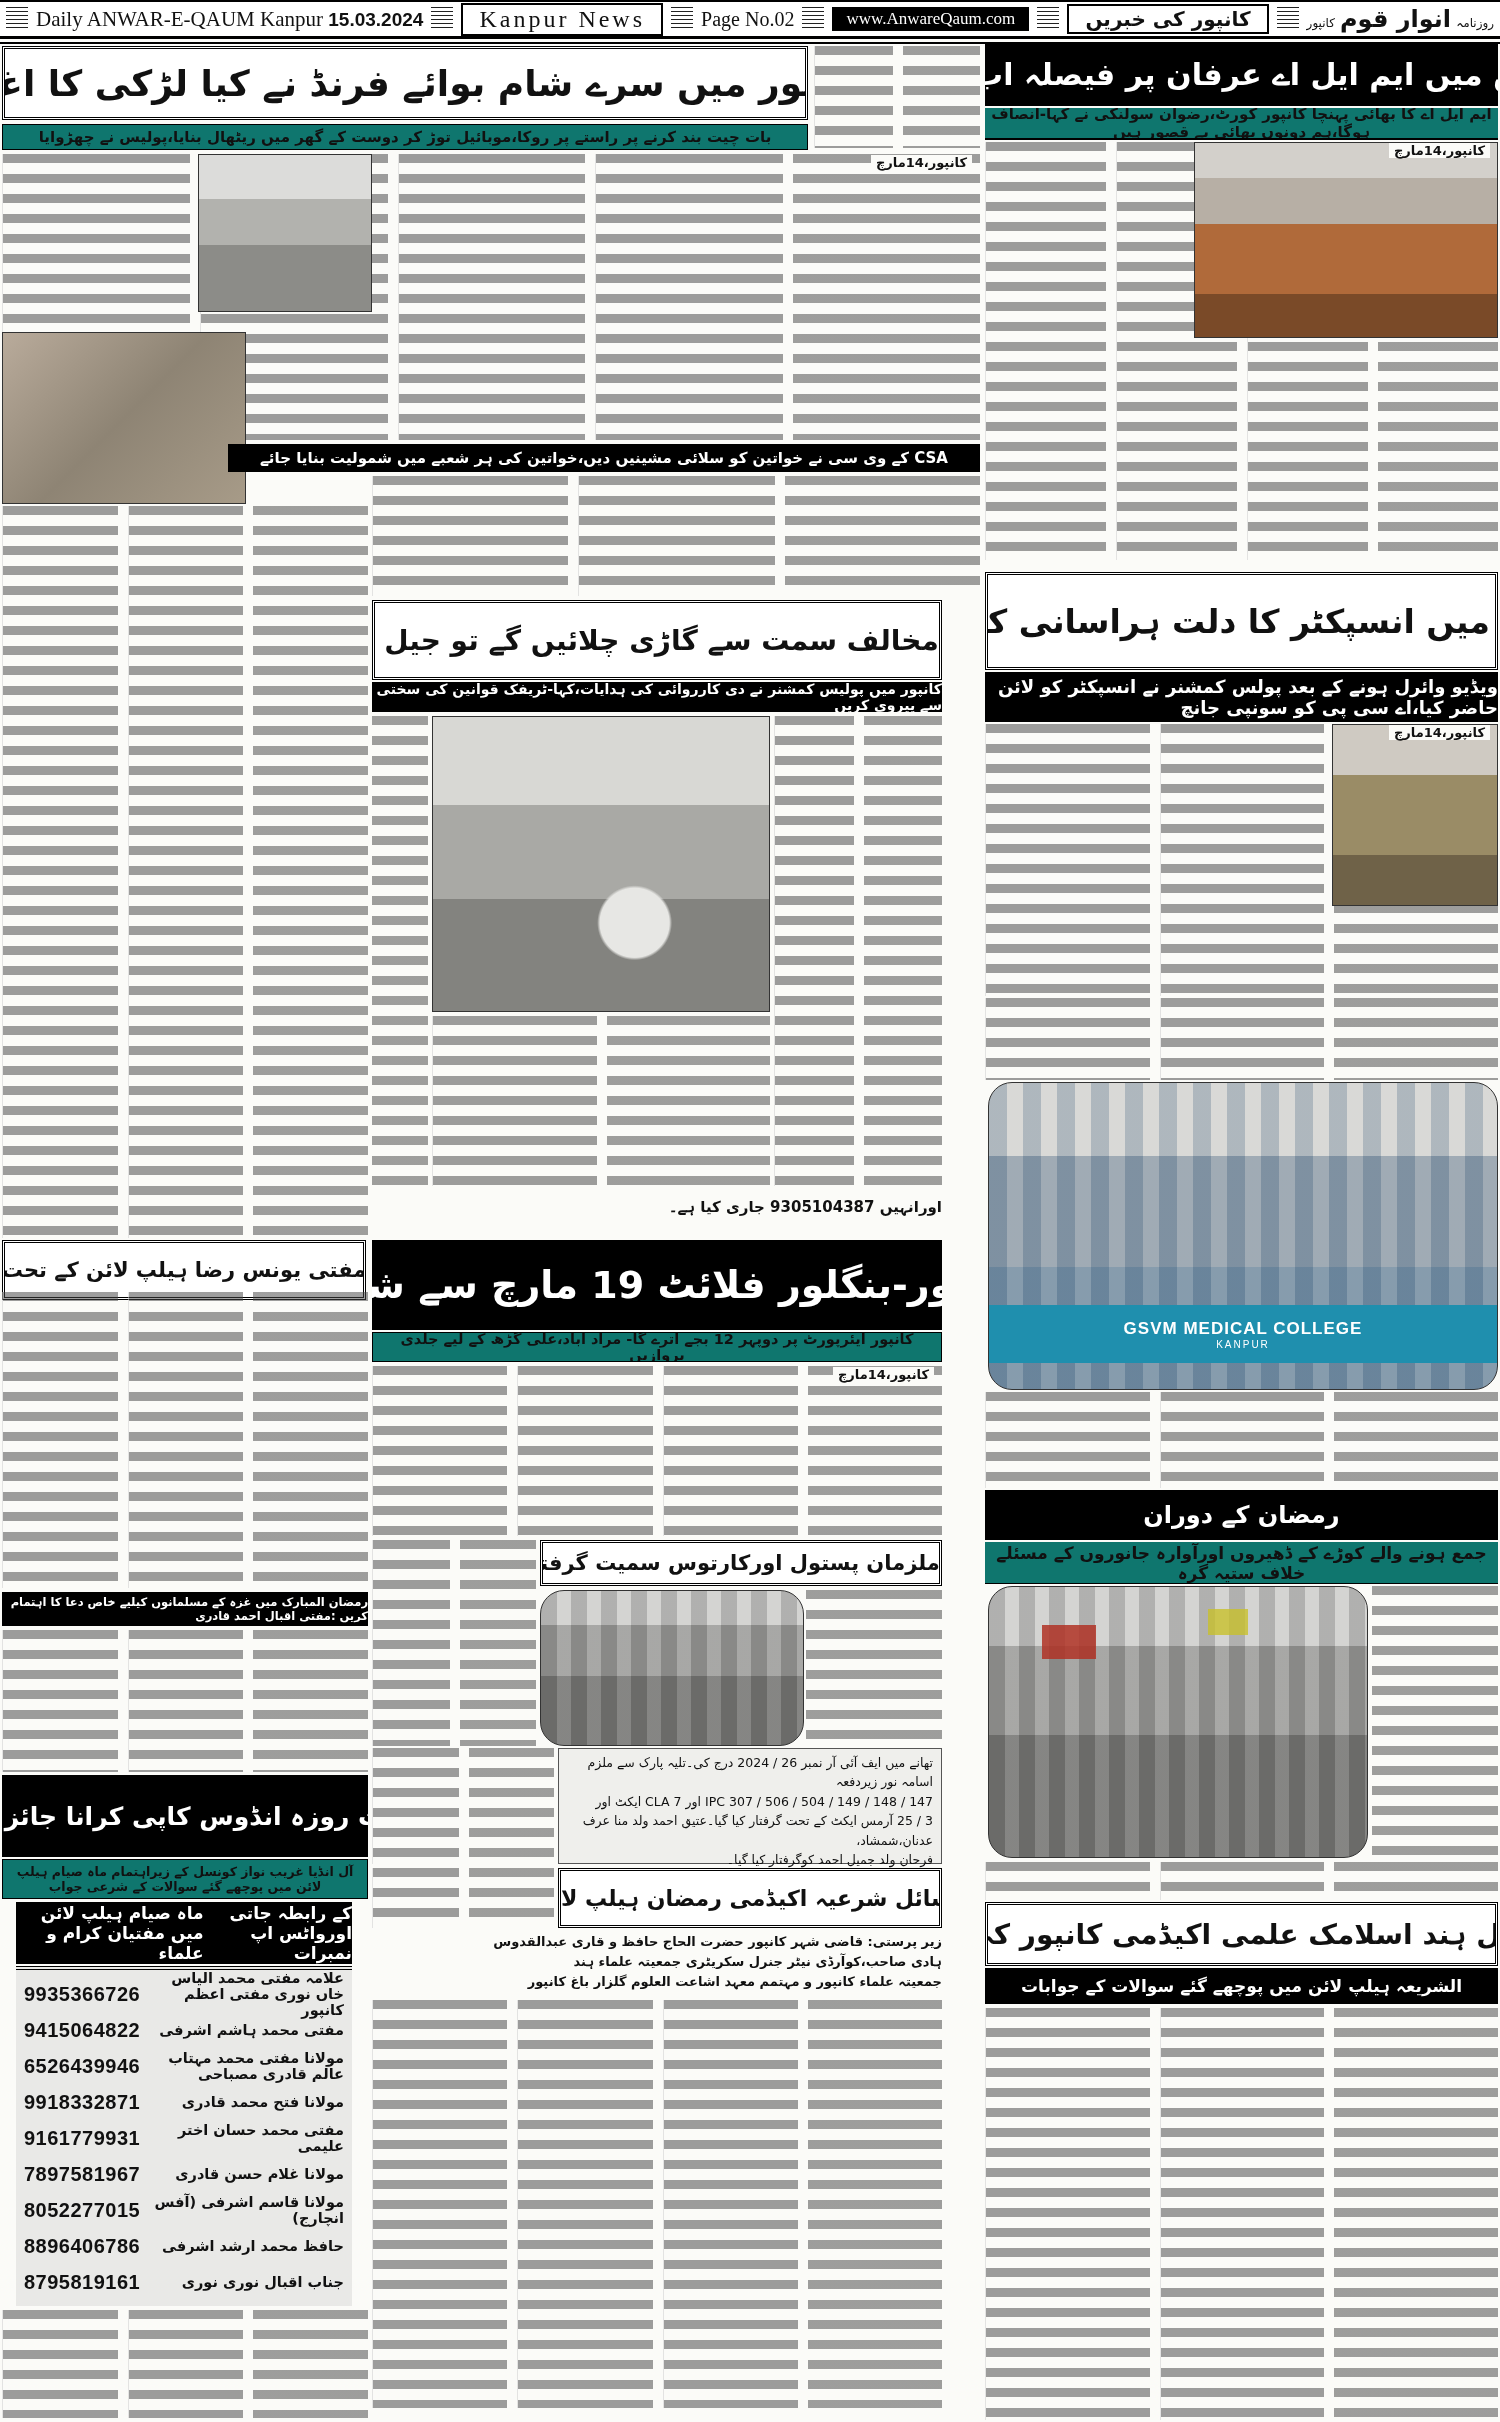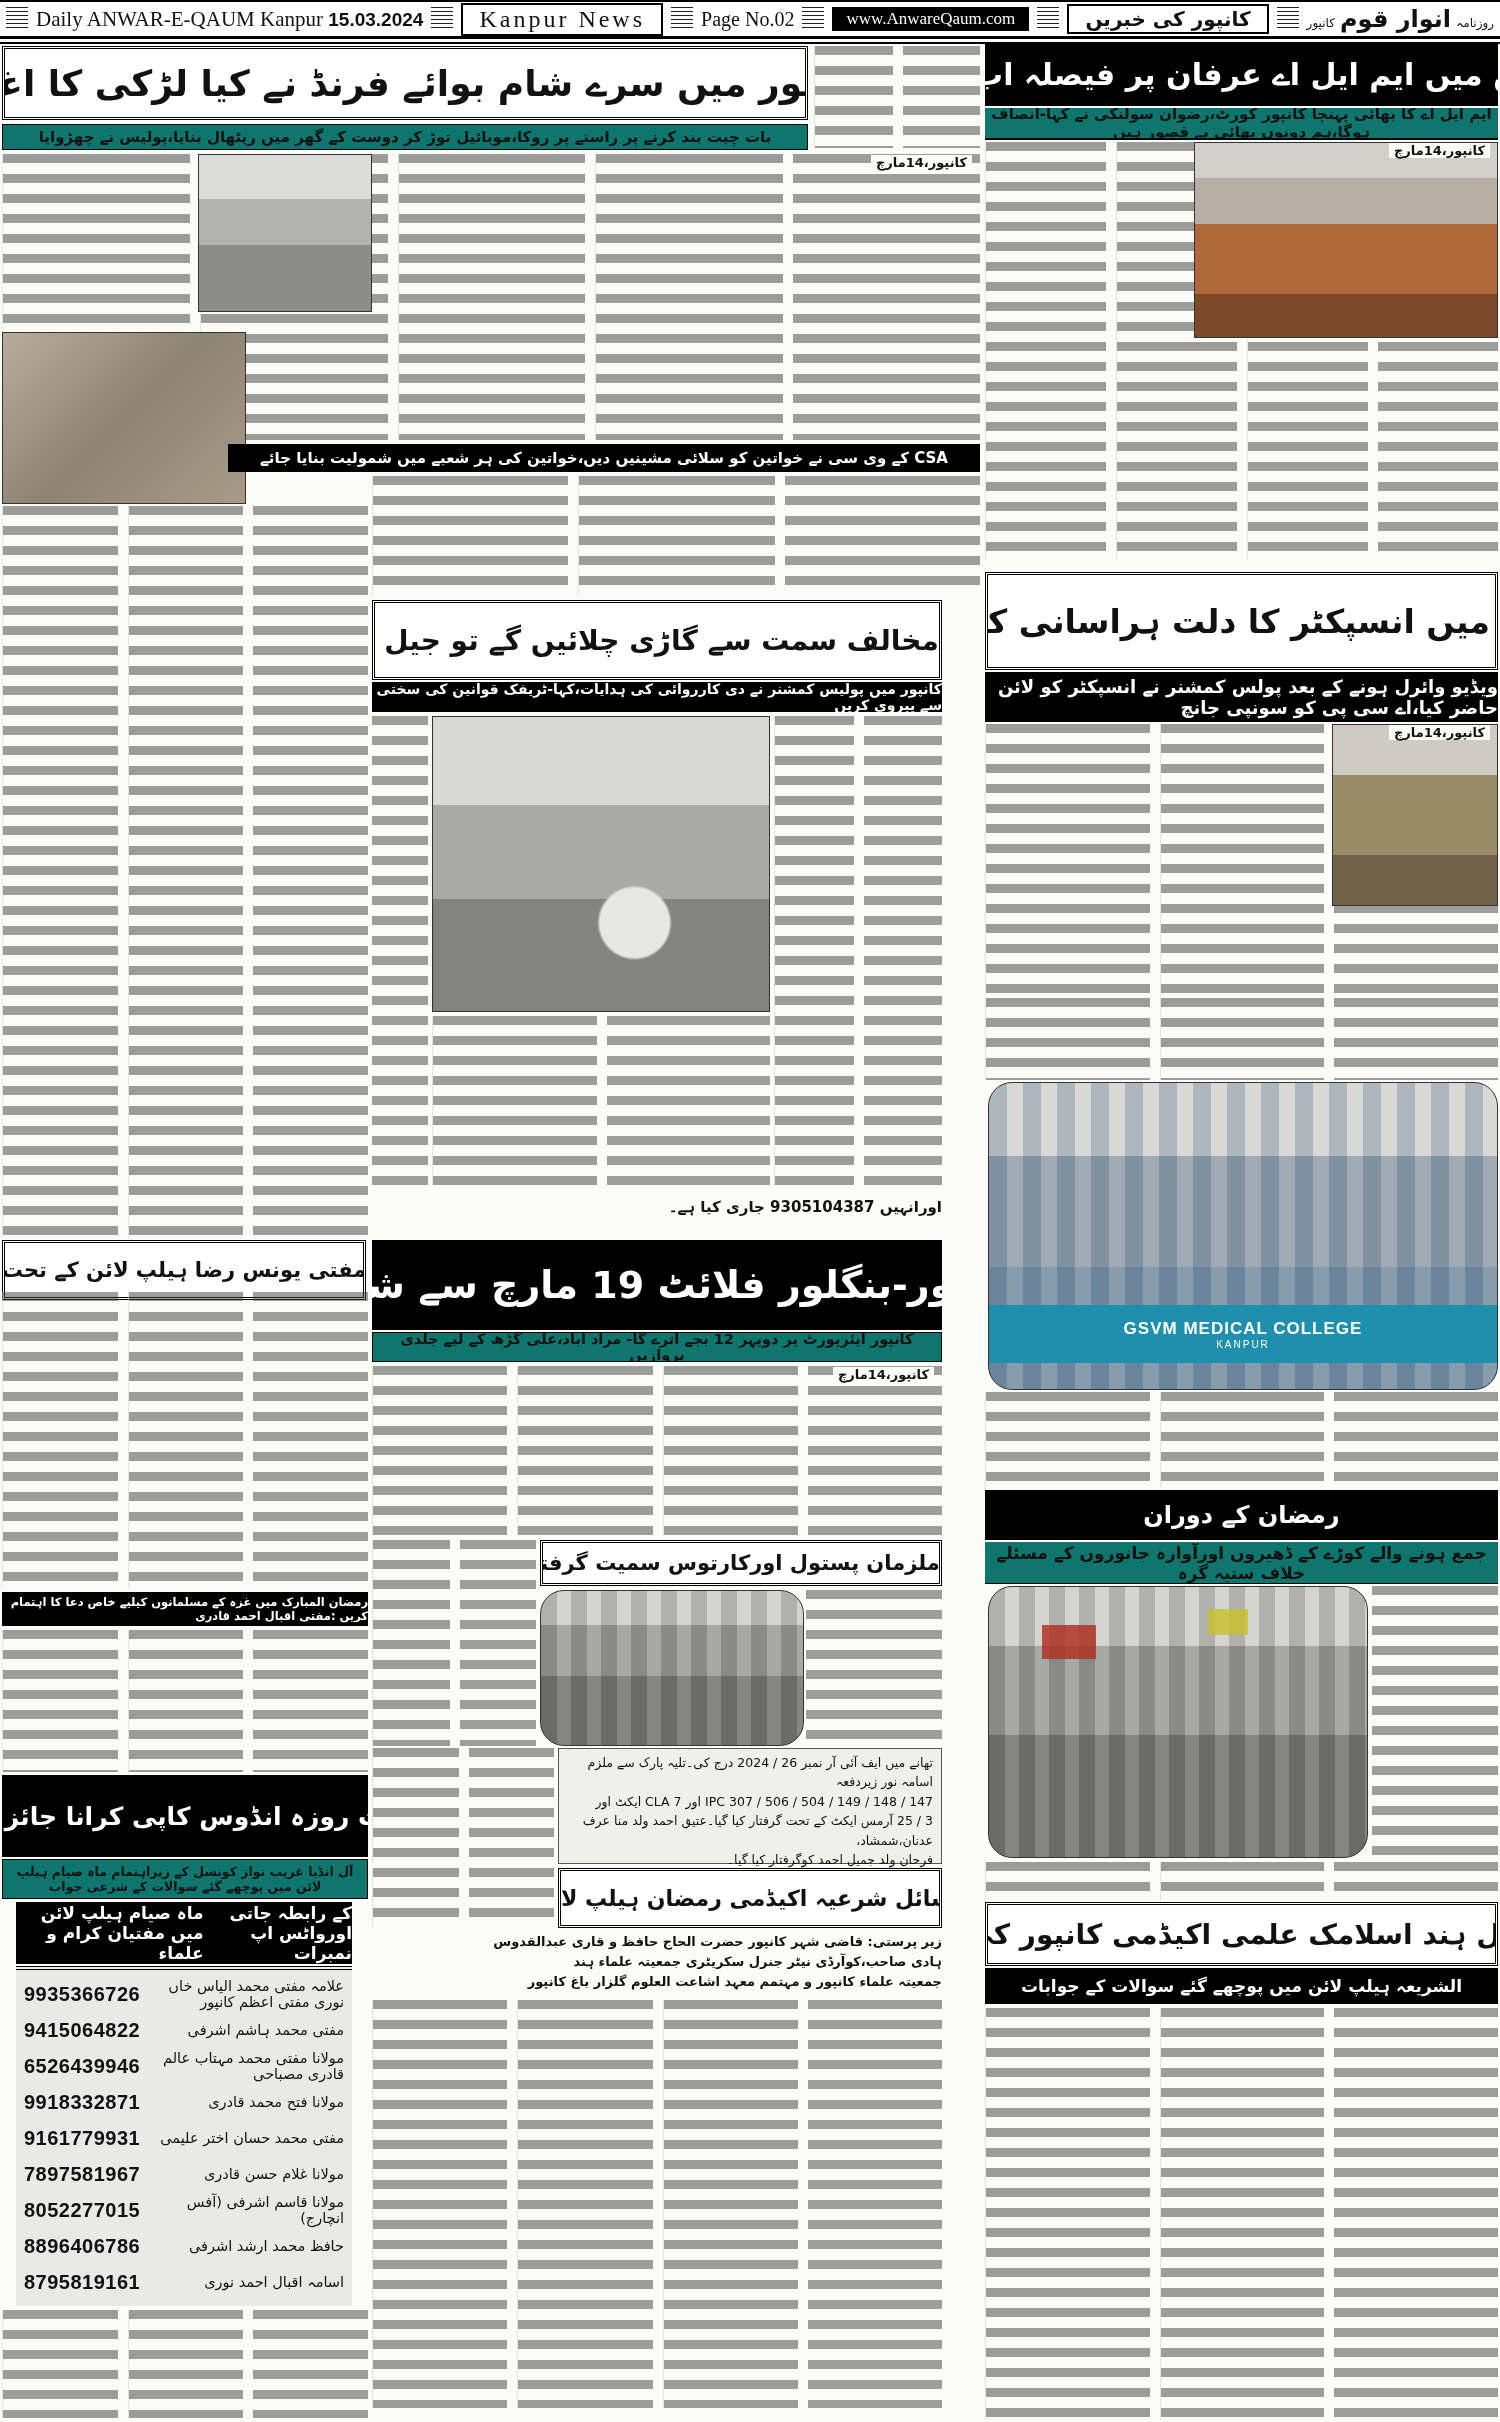--- a/index.html
+++ b/index.html
@@ -35,21 +35,21 @@
   
   .photo{border:1px solid #333;overflow:hidden;}
   .crowd{background-image:repeating-linear-gradient(90deg,rgba(0,0,0,.16) 0 16px,rgba(255,255,255,.05) 16px 30px),
          linear-gradient(180deg,#d2d2d0 0 22%,#a3a3a1 22% 55%,#7f7f7d 55% 100%);border-radius:24px;}
   .banner{position:absolute;left:0;right:0;display:flex;flex-direction:column;align-items:center;justify-content:center;
           background:#1f8fae;color:#fff;font-family:"Liberation Sans",sans-serif;}
 
   
   #numlist{background:#e9e9e7;border-top:4px double #000;padding:6px 8px 2px 8px;display:flex;flex-direction:column;}
   .numrow{direction:rtl;display:flex;justify-content:space-between;align-items:center;height:36px;}
-  .numrow .nm{font-size:14.5px;font-weight:normal;}
+  .numrow .nm{font-size:14.5px;font-weight:bold;}
   .numrow .num{direction:ltr;font-family:"Liberation Sans",sans-serif;font-weight:bold;font-size:20px;letter-spacing:.5px;}
 
   .smalltext{direction:rtl;font-size:12.5px;line-height:1.55;text-align:right;}
   .frag{direction:rtl;font-size:15px;font-weight:bold;white-space:nowrap;overflow:hidden;}
 </style>
 </head>
 <body>
 
 <div id="canvas">
 
@@ -173,21 +173,21 @@
       </div>
     <div class="numrow">
         <span class="nm">مولانا قاسم اشرفی (آفس انچارج)</span>
         <span class="num">8052277015</span>
       </div>
     <div class="numrow">
         <span class="nm">حافظ محمد ارشد اشرفی</span>
         <span class="num">8896406786</span>
       </div>
     <div class="numrow">
-        <span class="nm">اسامہ اقبال احمد نوری</span>
+        <span class="nm">جناب اقبال نوری نوری</span>
         <span class="num">8795819161</span>
       </div>
   </div>
   <div class="abs cols" style="left:2px;top:2310px;width:366px;height:108px">
       <div class="col"></div>
       <div class="col"></div>
       <div class="col"></div>
     </div>
 
   <div class="abs cols" style="left:372px;top:476px;width:608px;height:120px">

